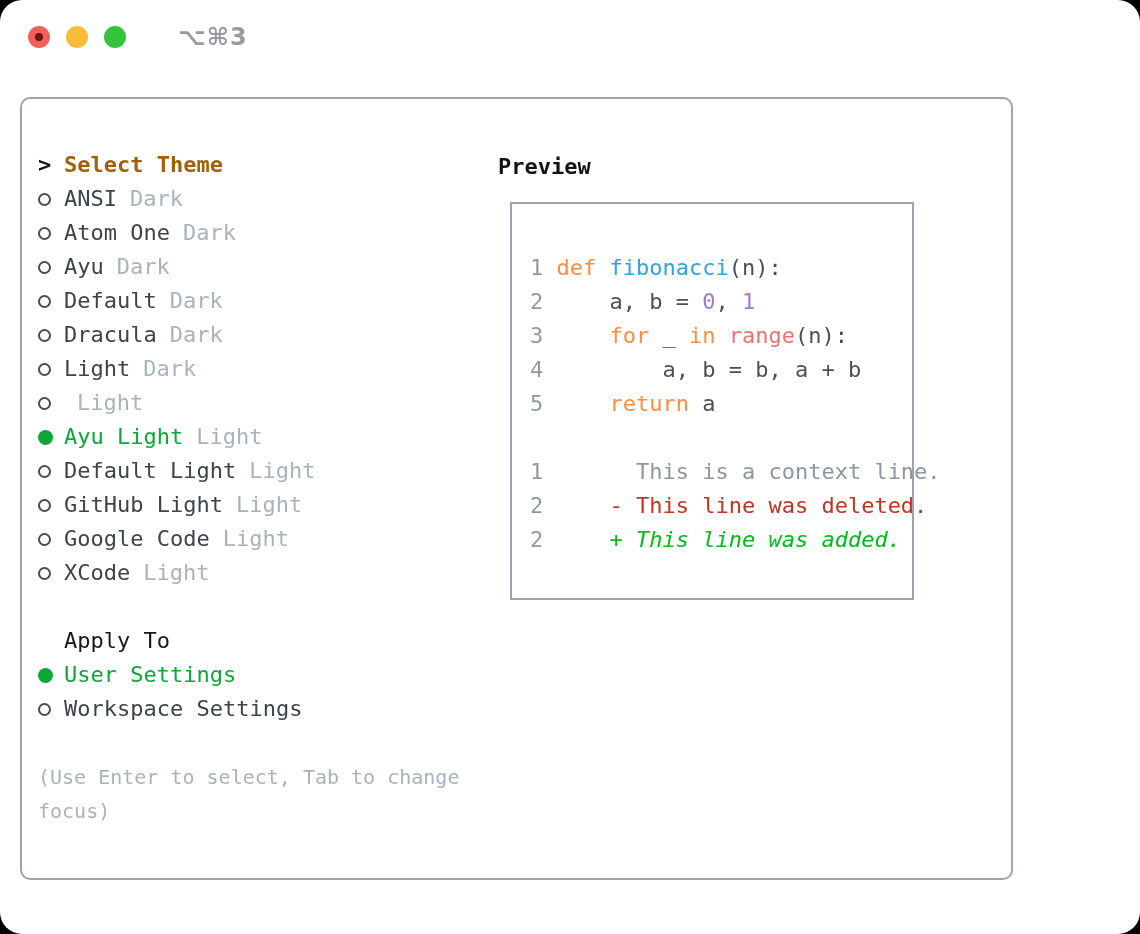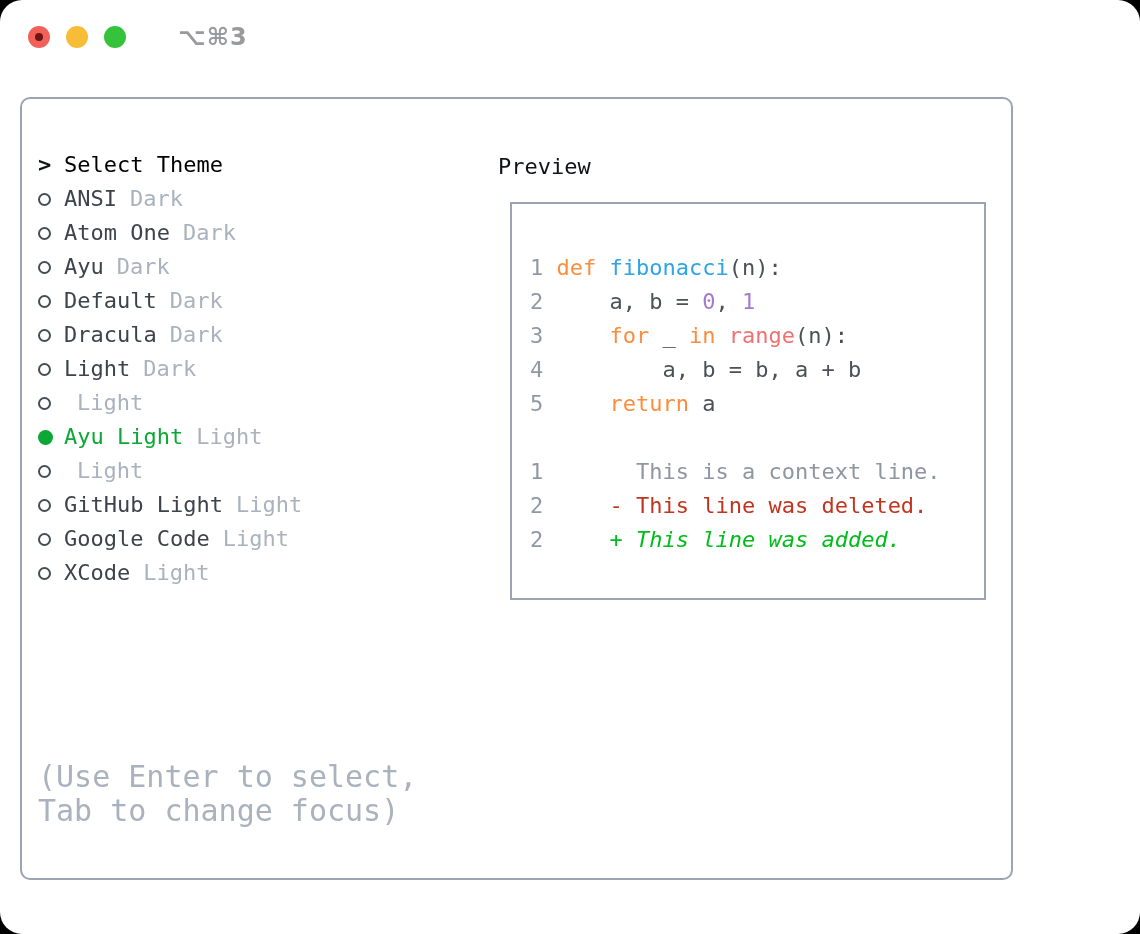--- a/index.html
+++ b/index.html
@@ -33,37 +33,37 @@
   }
   .mono { font-size: 22px; line-height: 34px; color: var(--text-dark); }
   
   .theme-list { position: absolute; left: 38px; top: 148px; }
   .apply-to   { position: absolute; left: 38px; top: 624px; }
   .row { height: 34px; display: flex; align-items: center; white-space: pre; }
   .marker { width: 26px; display: inline-flex; align-items: center; flex: 0 0 26px; }
   .ring   { width: 13px; height: 13px; border: 2px solid #454d55; border-radius: 50%; }
   .dot    { width: 15px; height: 15px; background: var(--accent); border-radius: 50%; }
   .caret  { font-weight: 700; color: #101418; }
-  .hdr    { font-weight: 400; color: #000000; }
+  .hdr    { font-weight: 700; color: #a16207; }
   .hdr2   { font-weight: 400; color: #15181c; }
   .name   { color: var(--text-dark); text-align: right; }
   .name.sel { color: var(--accent); }
   .variant { color: var(--muted); margin-left: 13px; }
   .hint {
     position: absolute; left: 38px; top: 760px; width: 432px;
-    color: var(--muted); font-size: 30px; line-height: 34px; white-space: normal;
+    color: var(--muted); font-size: 20px; line-height: 34px; white-space: normal;
   }
   
   .preview-title {
     position: absolute; left: 498px; top: 149px; height: 34px;
     display: flex; align-items: center;
-    font-size: 22px; font-weight: 400; color: #101418;
+    font-size: 22px; font-weight: 700; color: #101418;
   }
   .preview-box {
-    position: absolute; left: 510px; top: 202px; width: 476px; height: 398px;
+    position: absolute; left: 510px; top: 202px; width: 404px; height: 398px;
     border: 2px solid var(--panel-border); background: #fff;
   }
   .code {
     margin: 0; padding: 47px 0 0 18px;
     font-family: "DejaVu Sans Mono", monospace;
     font-size: 22px; line-height: 34px; white-space: pre;
   }
   .cl { height: 34px; }
   .tk-gut { color: var(--syn-gutter); }
   .tk-kw  { color: var(--syn-keyword); }
@@ -96,26 +96,35 @@
     </div>
 
   <div class="row"><span class="marker"><span class="ring"></span></span><span class="name">ANSI</span><span class="variant">Dark</span></div>
       <div class="row"><span class="marker"><span class="ring"></span></span><span class="name">Atom One</span><span class="variant">Dark</span></div>
       <div class="row"><span class="marker"><span class="ring"></span></span><span class="name">Ayu</span><span class="variant">Dark</span></div>
       <div class="row"><span class="marker"><span class="ring"></span></span><span class="name">Default</span><span class="variant">Dark</span></div>
       <div class="row"><span class="marker"><span class="ring"></span></span><span class="name">Dracula</span><span class="variant">Dark</span></div>
       <div class="row"><span class="marker"><span class="ring"></span></span><span class="name">Light</span><span class="variant">Dark</span></div>
       <div class="row"><span class="marker"><span class="ring"></span></span><span class="variant">Light</span></div>
       <div class="row"><span class="marker"><span class="dot"></span></span><span class="name sel">Ayu Light</span><span class="variant">Light</span></div>
-      <div class="row"><span class="marker"><span class="ring"></span></span><span class="variant">Light</span></div>
+      <div class="row"><span class="marker"><span class="ring"></span></span><span class="name">Default Light</span><span class="variant">Light</span></div>
       <div class="row"><span class="marker"><span class="ring"></span></span><span class="name">GitHub Light</span><span class="variant">Light</span></div>
       <div class="row"><span class="marker"><span class="ring"></span></span><span class="name">Google Code</span><span class="variant">Light</span></div>
       <div class="row"><span class="marker"><span class="ring"></span></span><span class="name">XCode</span><span class="variant">Light</span></div>
     </div>
 
+  <div class="apply-to mono">
+    <div class="row">
+      <span class="marker"></span>
+      <span class="hdr2">Apply To</span>
+    </div>
+
+  <div class="row"><span class="marker"><span class="dot"></span></span><span class="name sel">User Settings</span></div>
+      <div class="row"><span class="marker"><span class="ring"></span></span><span class="name">Workspace Settings</span></div>
+    </div>
 
   <div class="hint">(Use Enter to select, Tab to change focus)</div>
 
   <div class="preview-title">Preview</div>
 
   <div class="preview-box">
     <pre class="code"><div class="cl"><span class="tk-gut">1 </span><span class="tk-kw">def </span><span class="tk-fn">fibonacci</span><span class="tk-pl">(n):</span></div><div class="cl"><span class="tk-gut">2 </span><span class="tk-pl">    a, b = </span><span class="tk-num">0</span><span class="tk-pl">, </span><span class="tk-num">1</span></div><div class="cl"><span class="tk-gut">3 </span><span class="tk-pl">    </span><span class="tk-kw">for</span><span class="tk-pl"> _ </span><span class="tk-kw">in</span><span class="tk-pl"> </span><span class="tk-bi">range</span><span class="tk-pl">(n):</span></div><div class="cl"><span class="tk-gut">4 </span><span class="tk-pl">        a, b = b, a + b</span></div><div class="cl"><span class="tk-gut">5 </span><span class="tk-pl">    </span><span class="tk-kw">return</span><span class="tk-pl"> a</span></div><div class="cl"> </div><div class="cl"><span class="tk-gut">1 </span><span class="tk-ctx">      This is a context line.</span></div><div class="cl"><span class="tk-gut">2 </span><span class="tk-del">    - This line was deleted.</span></div><div class="cl"><span class="tk-gut">2 </span><span class="tk-add">    + This line was added.</span></div></pre>
   </div>
 
 </div>

